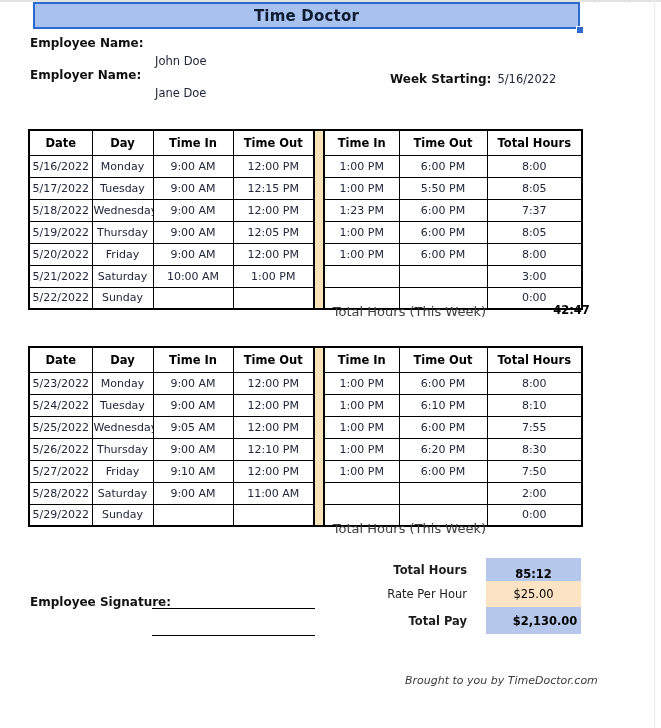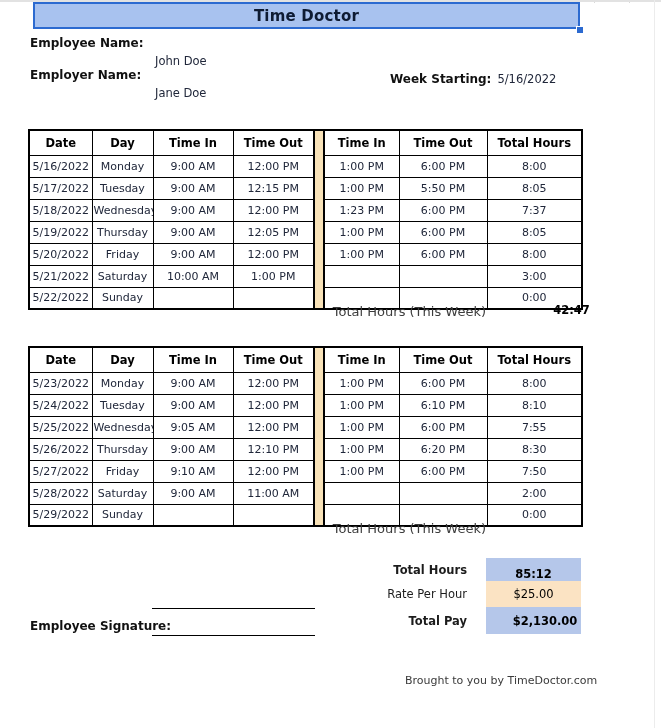--- a/index.html
+++ b/index.html
@@ -82,21 +82,21 @@
   .blue { background:var(--summary-blue); }
   .peach { background:var(--summary-peach);text-align:center; }
   .b { font-weight:bold; }
 
   
   .sig-label { position:absolute; left:30px; font-weight:bold; font-size:12px; color:#111; white-space:nowrap; }
   .sig-line { position:absolute; left:152px; width:163px; border-bottom:1px solid #000; height:1px; }
 
   .footer {
     position:absolute; left:405px; top:674px; width:180px;
-    font-size:11px; color:#3a3a3a; text-align:right; white-space:nowrap;
+    font-size:11px; color:#3a3a3a; text-align:right; white-space:nowrap;font-style:italic;
   }
 </style>
 </head>
 <body>
 
 <div class="page">
 
   <div class="top-edge"></div>
   <div class="right-edge"></div>
 
@@ -299,19 +299,19 @@
 
   <div class="sum-label b" style="top:558px; height:23px;">Total Hours</div>
   <div class="sum-cell blue b" style="top:558px; height:31px;">85:12</div>
 
   <div class="sum-label" style="top:581px; height:26px;">Rate Per Hour</div>
   <div class="sum-cell peach" style="top:581px; height:26px;">$25.00</div>
 
   <div class="sum-label b" style="top:607px; height:27px;">Total Pay</div>
   <div class="sum-cell blue b" style="top:607px; height:27px;padding-left:23px;">$2,130.00</div>
 
-  <div class="sig-label" style="top:595px;margin-top:24px;">Employee Signature:</div>
+  <div class="sig-label" style="top:595px;">Employee Signature:</div>
   <div class="sig-line" style="top:608px;"></div>
 
   <div class="sig-line" style="top:635px;"></div>
 
   <div class="footer">Brought to you by TimeDoctor.com</div>
 </div>
 
 </body></html>

